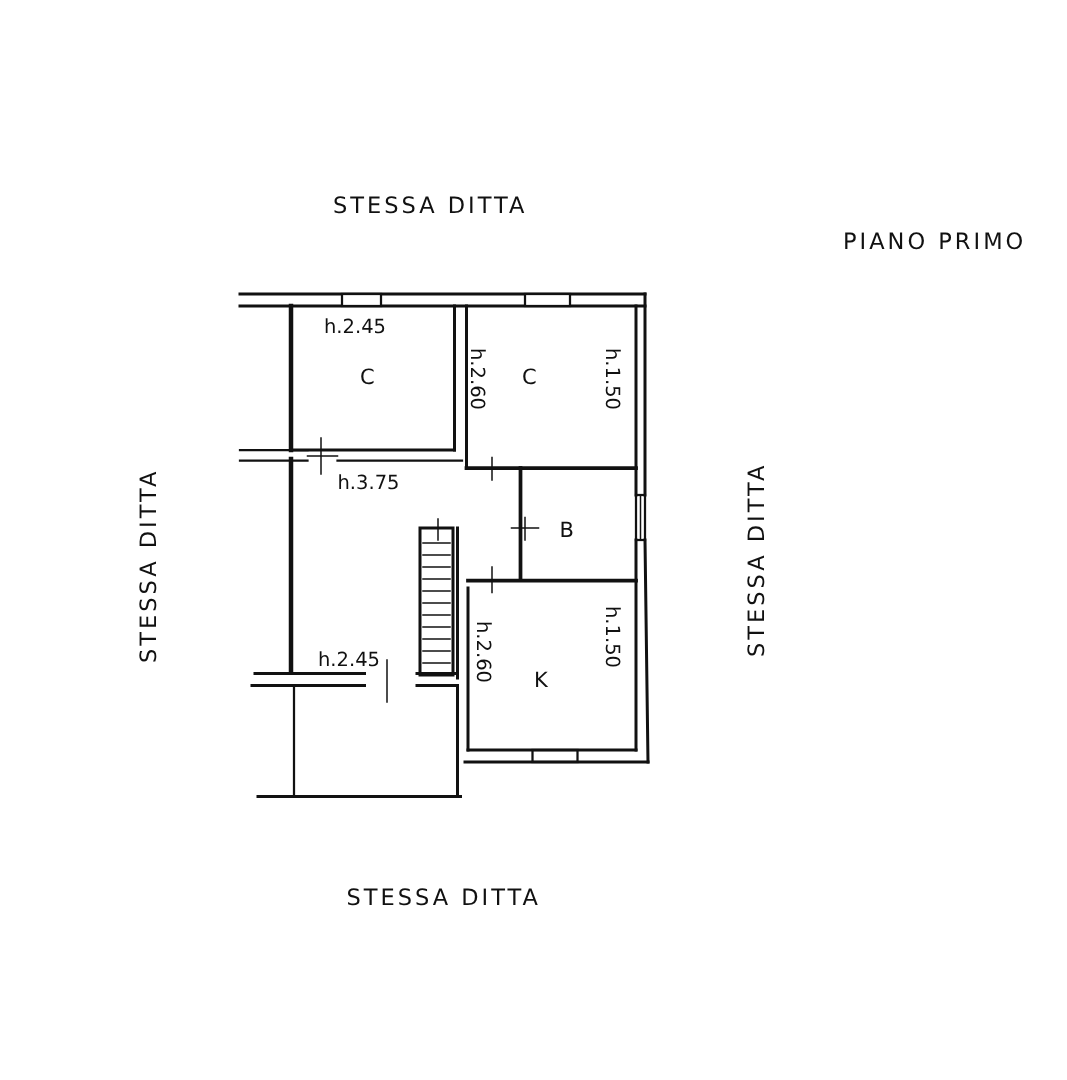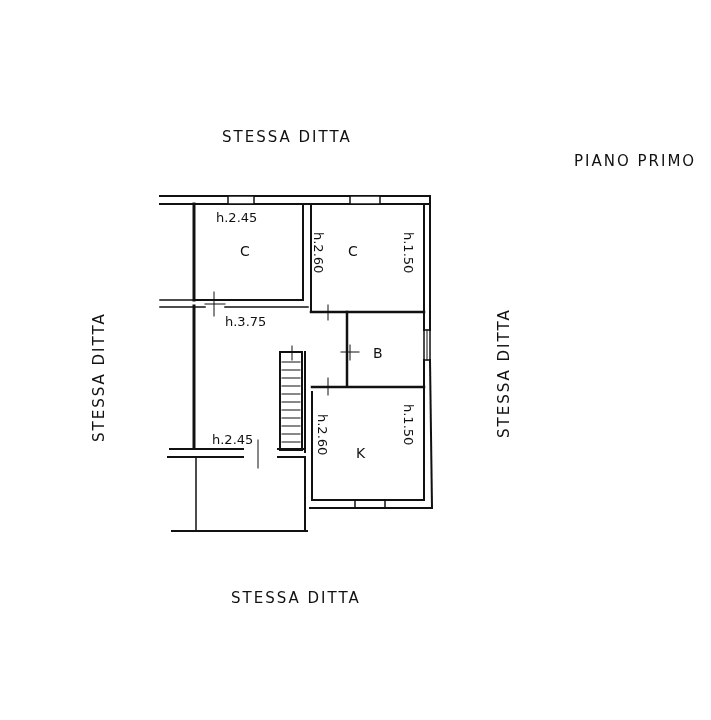--- a/index.html
+++ b/index.html
@@ -6,21 +6,21 @@
   body { width: 711px; height: 720px; position: relative; overflow: hidden; font-family: "DejaVu Sans", sans-serif; color: #111; }
   .lbl { position: absolute; font-size: 15px; letter-spacing: 2px; white-space: nowrap; color: #111; }
   .rot { transform-origin: left top; transform: rotate(-90deg); }
   svg { position: absolute; left: 0; top: 0; }
   .txt { font-family: "DejaVu Sans", sans-serif; fill: #111; }
 </style>
 </head>
 <body>
 
 <div class="lbl" style="left:222px; top:128px;">STESSA   DITTA</div>
-<div class="lbl" style="left:574px; top:152px;">PIANO PRIMO</div>
+<div class="lbl" style="left:562px; top:152px;">PIANO PRIMO</div>
 <div class="lbl" style="left:231px; top:589px;">STESSA   DITTA</div>
 <div class="lbl rot" style="left:90px; top:442px;">STESSA    DITTA</div>
 <div class="lbl rot" style="left:495px; top:438px;">STESSA    DITTA</div>
 
 <svg width="711" height="720" viewBox="0 0 711 720">
   <g stroke="#111" fill="none" stroke-linecap="square">
 
     <line x1="160" y1="196" x2="430" y2="196" stroke-width="2"></line>
     <line x1="160" y1="204" x2="430" y2="204" stroke-width="2"></line>
 

